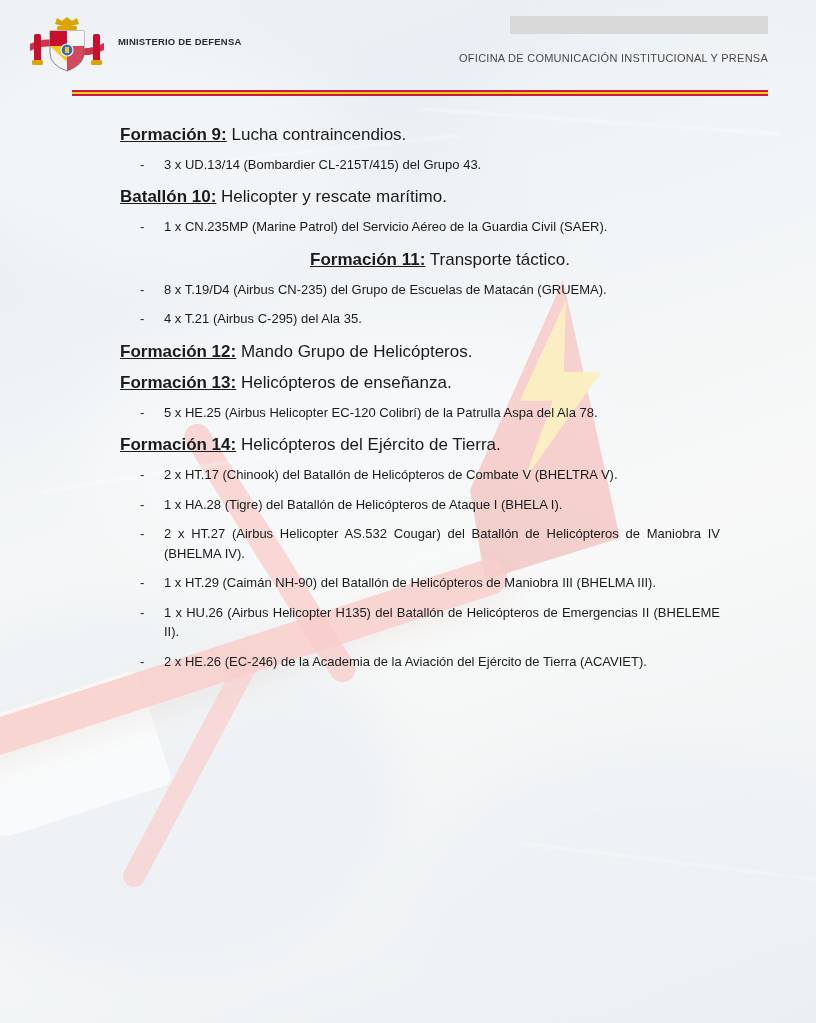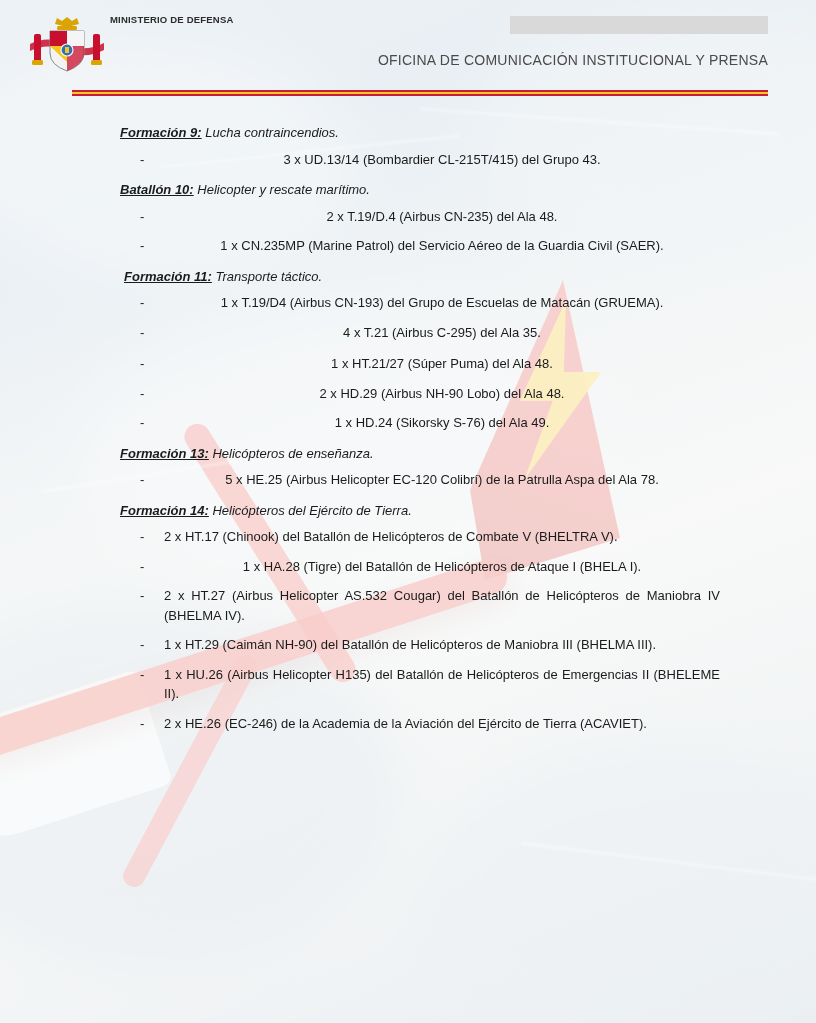--- a/index.html
+++ b/index.html
@@ -131,21 +131,22 @@
     position: relative;
     height: 100px;
     padding: 0;
   }
 
   .crest-block {
     position: absolute;
     left: 24px;
     top: 14px;
     display: flex;
-    align-items: flex-start;
+    align-items: center;
+    gap: 8px;
   }
   .crest {
     width: 86px;
     height: 60px;
     position: relative;
   }
   .ministry-name {
     font-size: 9.5px;
     letter-spacing: .2px;
     color: #2b2b2b;
@@ -161,21 +162,21 @@
     text-align: right;
   }
   .office-bar {
     width: 258px;
     height: 18px;
     background: #d9d9d9;
     margin-left: auto;
   }
   .office-name {
     margin-top: 18px;
-    font-size: 14px;
+    font-size: 11px;
     letter-spacing: .25px;
     color: #4a4a4a;
     white-space: nowrap;
   }
 
   .flag-rule {
     position: absolute;
     left: 72px;
     right: 48px;
     top: 90px;
@@ -186,25 +187,24 @@
       #c8102e 66.66% 100%);
     opacity: .95;
   }
 
   main.doc-body {
     padding: 24px 60px 0 60px;
     color: #111;
   }
 
   .heading {
-    font-size: 13px;
+    font-size: 17px;
     line-height: 1.35;
     margin: 0 0 8px 60px;
     color: #1b1b1b;
-    font-style: italic;
   }
   .heading .lead {
     font-weight: bold;
     text-decoration: underline;
   }
   .heading .rest {
     font-weight: normal;
   }
 
   ul.items {
@@ -215,32 +215,32 @@
   li.item {
     position: relative;
     font-size: 13px;
     line-height: 1.5;
     margin: 0 0 10px 0;
     padding-left: 104px;
     padding-right: 36px;
     color: #1b1b1b;
     text-align: justify;
   }
-  li.item.nojustify { text-align: center; }
+  li.item.nojustify { text-align: left; }
   li.item::before {
     content: "-";
     position: absolute;
     left: 80px;
     top: 0;
     color: #1b1b1b;
     font-size: 13px;
   }
 
   .block { margin-bottom: 6px; }
-  .block.indent-heading .heading { margin-left: 64px; }
+  .block.indent-heading .heading { margin-left: 64px; text-align: center; }
 </style>
 </head>
 <body>
 
 <div class="bg">
   <div class="bg-base"></div>
   <div class="bg-cloud c1"></div>
   <div class="bg-cloud c2"></div>
   <div class="bg-cloud c3"></div>
   <div class="bg-cloud c4"></div>
@@ -305,41 +305,38 @@
       <ul class="items">
         <li class="item nojustify">3 x  UD.13/14 (Bombardier CL-215T/415) del Grupo 43.</li>
       </ul>
     </section>
 
     <section class="block">
       <p class="heading">
         <span class="lead">Batallón 10:</span><span class="rest"> Helicopter y rescate marítimo.</span>
       </p>
       <ul class="items">
-        <li class="item nojustify">2 x T.19/D.4 (Airbus CN-235) del Ala 48.</li>
         <li class="item nojustify">1 x CN.235MP (Marine Patrol) del Servicio Aéreo de la Guardia Civil (SAER).</li>
       </ul>
     </section>
 
     <section class="block indent-heading">
       <p class="heading">
         <span class="lead">Formación 11:</span><span class="rest"> Transporte táctico.</span>
       </p>
       <ul class="items">
-        <li class="item nojustify">1 x T.19/D4 (Airbus CN-193) del Grupo de Escuelas de Matacán (GRUEMA).</li>
+        <li class="item nojustify">8 x T.19/D4 (Airbus CN-235) del Grupo de Escuelas de Matacán (GRUEMA).</li>
         <li class="item nojustify">4 x T.21 (Airbus C-295) del Ala 35.</li>
       </ul>
     </section>
 
     <section class="block">
-      <ul class="items">
-        <li class="item nojustify">1 x HT.21/27 (Súper Puma) del Ala 48.</li>
-        <li class="item nojustify">2 x HD.29 (Airbus NH-90 Lobo) del Ala 48.</li>
-        <li class="item nojustify">1 x HD.24 (Sikorsky S-76) del Ala 49.</li>
-      </ul>
+      <p class="heading">
+        <span class="lead">Formación 12:</span><span class="rest"> Mando Grupo de Helicópteros.</span>
+      </p>
     </section>
 
     <section class="block">
       <p class="heading">
         <span class="lead">Formación 13:</span><span class="rest"> Helicópteros de enseñanza.</span>
       </p>
       <ul class="items">
         <li class="item nojustify">5 x HE.25 (Airbus Helicopter EC-120 Colibrí) de la Patrulla Aspa del Ala 78.</li>
       </ul>
     </section>

